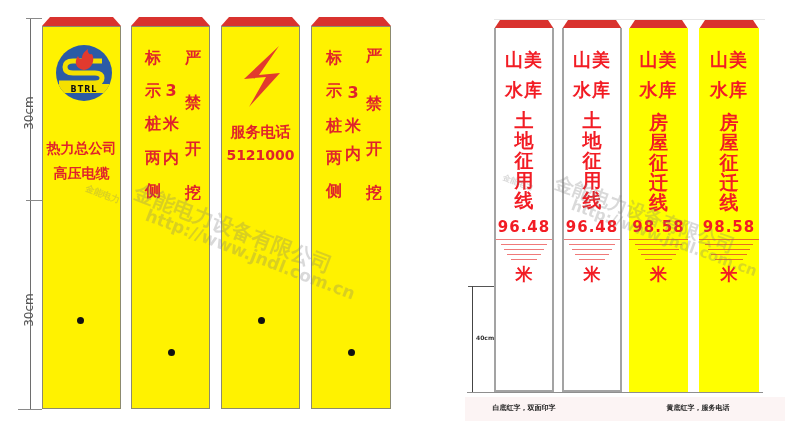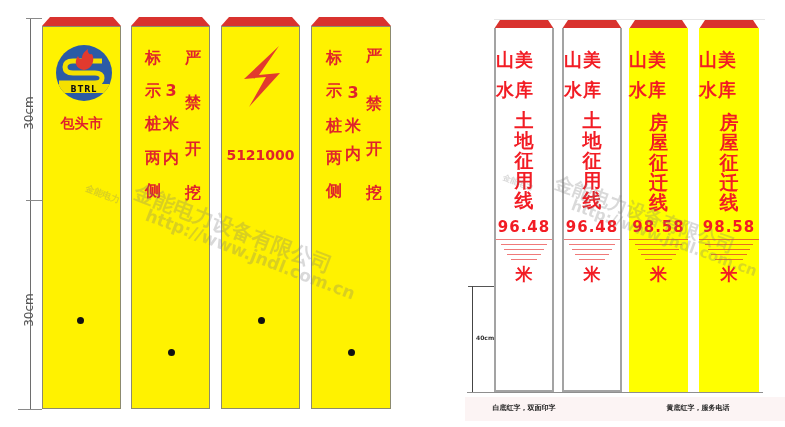--- a/index.html
+++ b/index.html
@@ -12,21 +12,21 @@
          clip-path: polygon(8px 0, calc(100% - 8px) 0, 100% 100%, 0 100%); }
   .body-y { position: absolute; background: #fff200; border: 1px solid #8c8a6e; box-sizing: border-box; }
   .body-w { position: absolute; background: #ffffff; border: 2px solid #a3a3a3; border-top: none; box-sizing: border-box; }
   .body-yb { position: absolute; background: #ffff00; box-sizing: border-box; }
 
   .ch { position: absolute; width: 20px; height: 20px; line-height: 20px; text-align: center;
         font-size: 16px; font-weight: bold; color: #e0232b; }
   .line-c { position: absolute; left: 0; width: 100%; text-align: center; font-weight: bold; color: #e0232b; white-space: nowrap; }
   .dot { position: absolute; width: 7px; height: 7px; border-radius: 50%; background: #111111; }
 
-  .r-head { position: absolute; left: 0; width: 100%; text-align: left; font-size: 18px; font-weight: bold;
+  .r-head { position: absolute; left: 0; width: 100%; text-align: center; font-size: 18px; font-weight: bold;
             color: #f21c24; line-height: 22px; letter-spacing: 1px; }
   .r-ch { position: absolute; left: 0; width: 100%; text-align: center; font-size: 19px; font-weight: bold;
           color: #f21c24; line-height: 20px; }
   .r-val { position: absolute; left: 0; width: 100%; text-align: center; font-size: 15px; font-weight: bold;
            color: #f21c24; letter-spacing: 1px; line-height: 18px; }
   .r-line { position: absolute; height: 1px; }
   .r-line.w { background: #f07a7a; }
   .r-line.y { background: #e8701e; }
 
   
@@ -67,21 +67,22 @@
               </clipPath>
             </defs>
           <circle cx="29" cy="29" r="28" fill="#2b5ba6"></circle>
           <g clip-path="url(#lc)">
             <rect x="0" y="40" width="58" height="9" fill="#f4e000"></rect>
             <path d="M47,17 H18 Q10,17 10,23 Q10,29 18,29 H40 Q47,29 47,34 Q47,39 40,39 H4" fill="none" stroke="#f4e000" stroke-width="5"></path>
           </g>
           <path d="M29,26 C20,25 19,17 23,12 C24,15 26,16 27,14 C27,10 30,7 33,5 C32,9 35,11 37,10 C40,15 38,25 29,26 Z" fill="#e23a2e"></path>
           <text x="29" y="47.5" text-anchor="middle" font-size="8" font-weight="bold" fill="#111" font-family="DejaVu Sans, sans-serif" letter-spacing="1">BTRL</text>
         </svg>
-        <div class="line-c" style="top:88px; font-size:14px;">包头市</div>
+        <div class="line-c" style="top:113px; font-size:14px;">热力总公司</div>
+        <div class="line-c" style="top:138px; font-size:14px;">高压电缆</div>
         <div class="dot" style="left:34px; top:290px;"></div>
       </div>
     </div>
 
     <div>
       <div class="cap" style="left:131px; top:17px; width:79px;"></div>
       <div class="body-y" style="left:131px; top:26px; width:79px; height:383px;">
         <div class="ch" style="left:11px; top:21px;">标</div>
         <div class="ch" style="left:11px; top:54px;">示</div>
         <div class="ch" style="left:11px; top:87px;">桩</div>
@@ -97,20 +98,21 @@
         <div class="dot" style="left:36px; top:322px;"></div>
       </div>
     </div>
 
     <div>
       <div class="cap" style="left:221px; top:17px; width:79px;"></div>
       <div class="body-y" style="left:221px; top:26px; width:79px; height:383px;">
         <svg class="abs" style="left:0; top:0;" width="79" height="100" viewBox="0 0 79 100">
           <polygon points="57,19 22,52 44,50 27,80 58,46 37,48" fill="#e23a2e"></polygon>
         </svg>
+        <div class="line-c" style="top:96px; font-size:15px;">服务电话</div>
         <div class="line-c" style="top:120px; font-size:14px;">5121000</div>
         <div class="dot" style="left:36px; top:290px;"></div>
       </div>
     </div>
 
     <div>
       <div class="cap" style="left:311px; top:17px; width:80px;"></div>
       <div class="body-y" style="left:311px; top:26px; width:80px; height:383px;">
         <div class="ch" style="left:12px; top:21px;">标</div>
         <div class="ch" style="left:12px; top:54px;">示</div>

